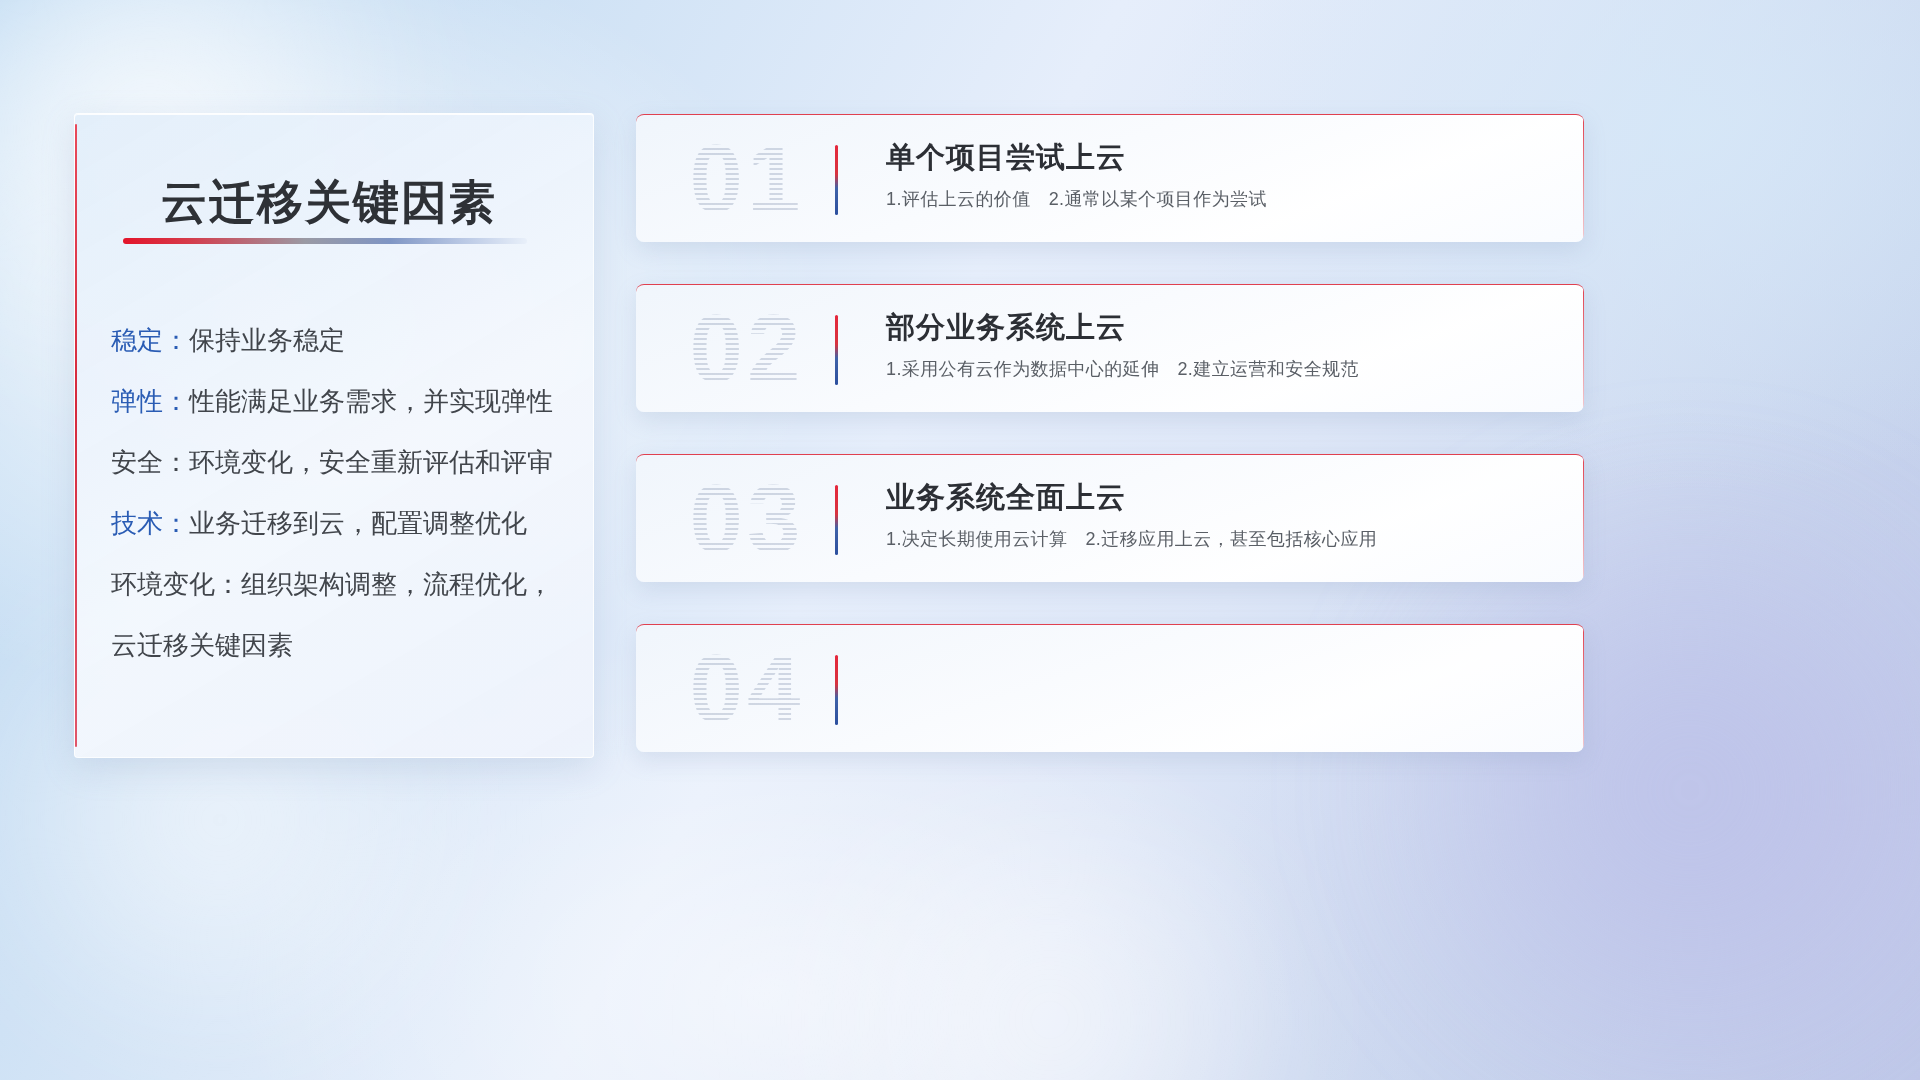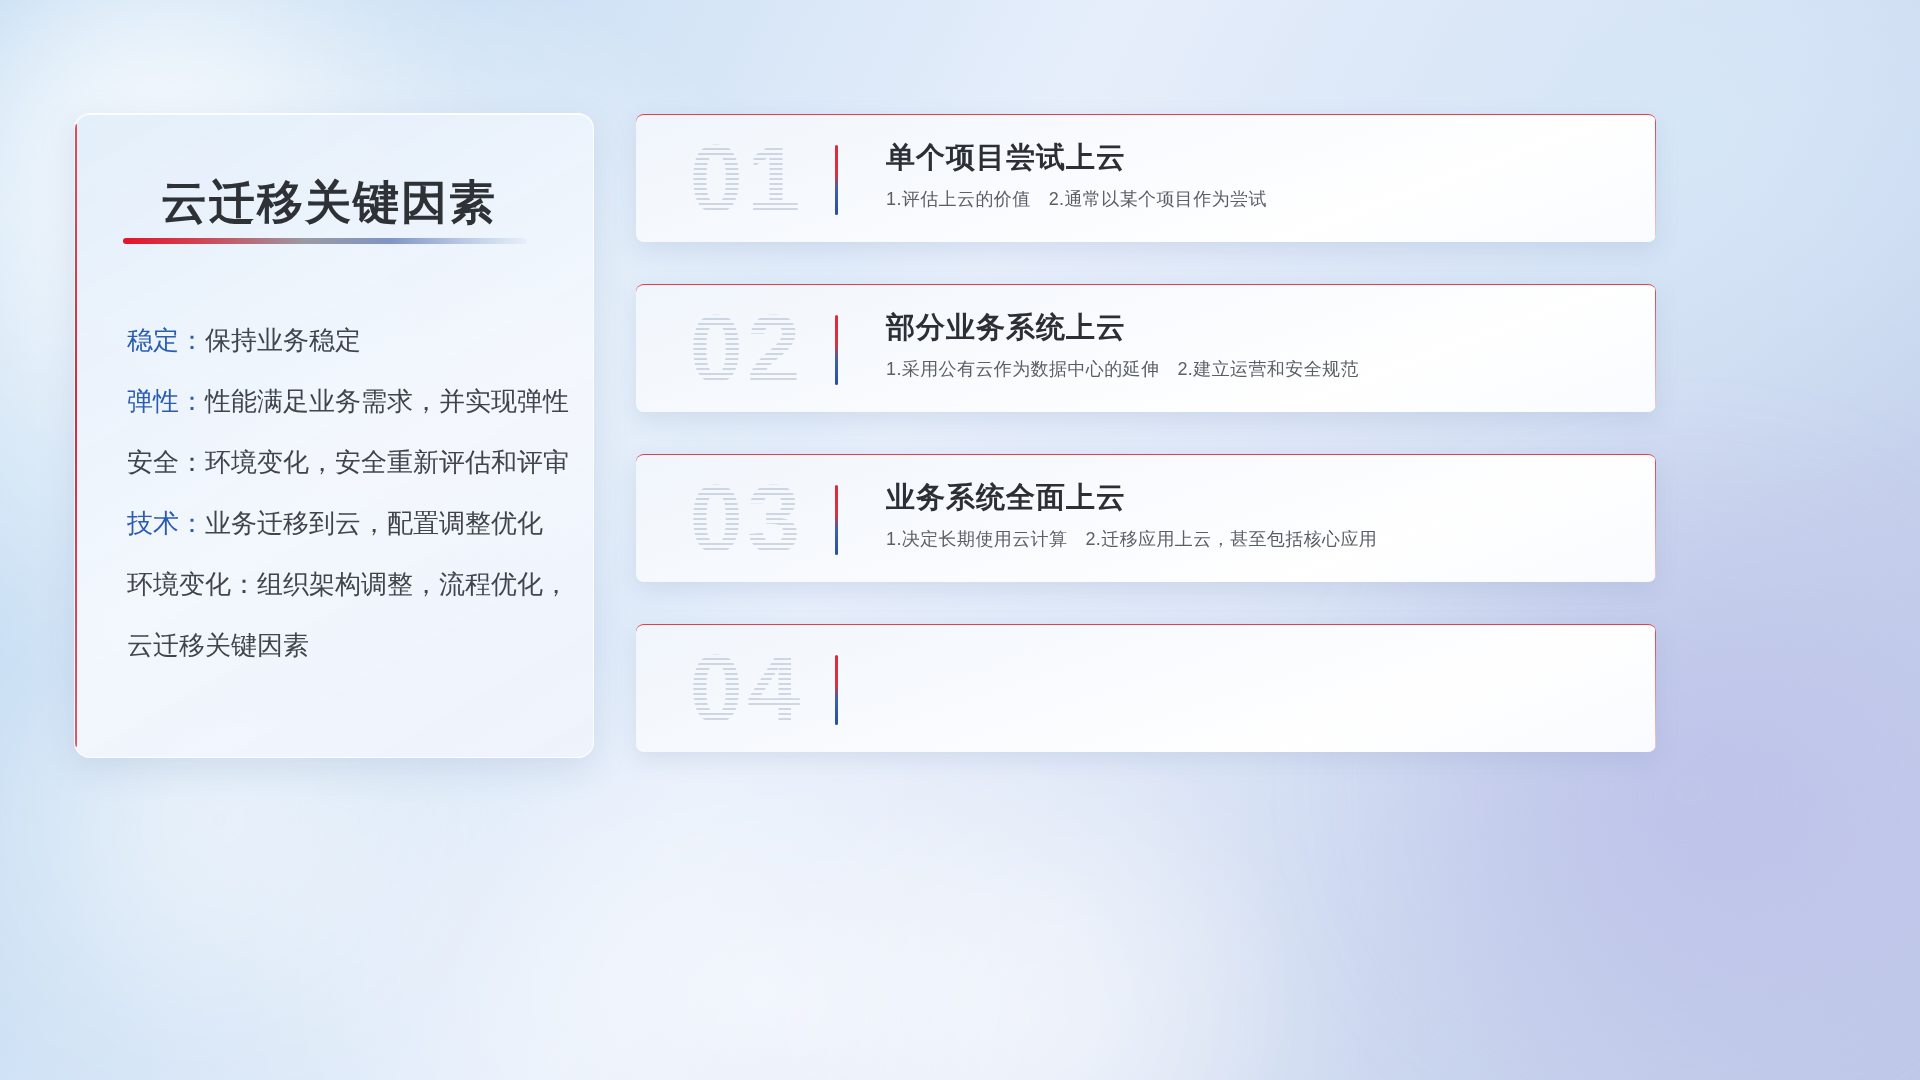--- a/index.html
+++ b/index.html
@@ -30,21 +30,21 @@
             background:radial-gradient(circle,rgba(255,255,255,0.62) 0%,rgba(255,255,255,0) 70%); }
   .blob-c { right:-120px; top:480px; width:700px; height:620px;
             background:radial-gradient(circle,rgba(186,190,232,0.70) 0%,rgba(186,190,232,0) 70%); }
   .blob-d { left:700px; top:820px; width:700px; height:400px;
             background:radial-gradient(circle,rgba(255,255,255,0.5) 0%,rgba(255,255,255,0) 72%); }
 
   
   #left-panel {
     position:absolute; left:74px; top:113px;
     width:520px; height:645px;
-    border-radius:16px;
+    border-radius:4px;
     background:linear-gradient(150deg,
         rgba(226,238,250,0.95) 0%,
         rgba(236,243,252,0.92) 30%,
         rgba(244,248,253,0.93) 55%,
         rgba(238,243,252,0.95) 100%);
     border:1px solid rgba(255,255,255,0.85);
     box-shadow:0 10px 34px rgba(120,145,185,0.20), inset 0 1px 0 rgba(255,255,255,0.9);
     overflow:hidden;
   }
   #left-panel::before {            
@@ -56,35 +56,35 @@
     position:absolute; left:86px; top:58px;
     font-size:46px; font-weight:bold; letter-spacing:2px;
     color:#2e3136; white-space:nowrap;
   }
   #panel-rule {
     position:absolute; left:48px; top:124px;
     width:404px; height:6px; border-radius:3px;
     background:linear-gradient(90deg,#e3142a 0%,#d63a4a 16%,#9a9aa4 45%,#7f95c4 66%,#b9c8e4 84%,rgba(214,224,241,0.25) 100%);
   }
   #panel-list {
-    position:absolute; left:52px; top:196px; right:24px;
+    position:absolute; left:36px; top:196px; right:24px;
   }
   .panel-row {
     font-size:26px; line-height:61px;
     color:#41454b; white-space:nowrap;
   }
   .panel-row .lbl { font-weight:normal; }
   .panel-row.accent .lbl { color:#2a5cb4; }
   .panel-row.plain .lbl { color:#41454b; }
 
   
   #cards { position:absolute; left:636px; top:114px; width:864px; }
   .card {
     position:relative;
-    width:1020px; height:128px;
+    width:948px; height:128px;
     margin-bottom:42px;
     border-radius:8px;
     background:linear-gradient(160deg,
         rgba(241,246,252,0.96) 0%,
         rgba(249,251,254,0.97) 40%,
         rgba(255,255,255,0.99) 72%,
         rgba(250,252,255,0.98) 100%);
     border-top:1.5px solid #e0404f;
     box-shadow:0 8px 22px rgba(120,145,185,0.18);
     overflow:hidden;

